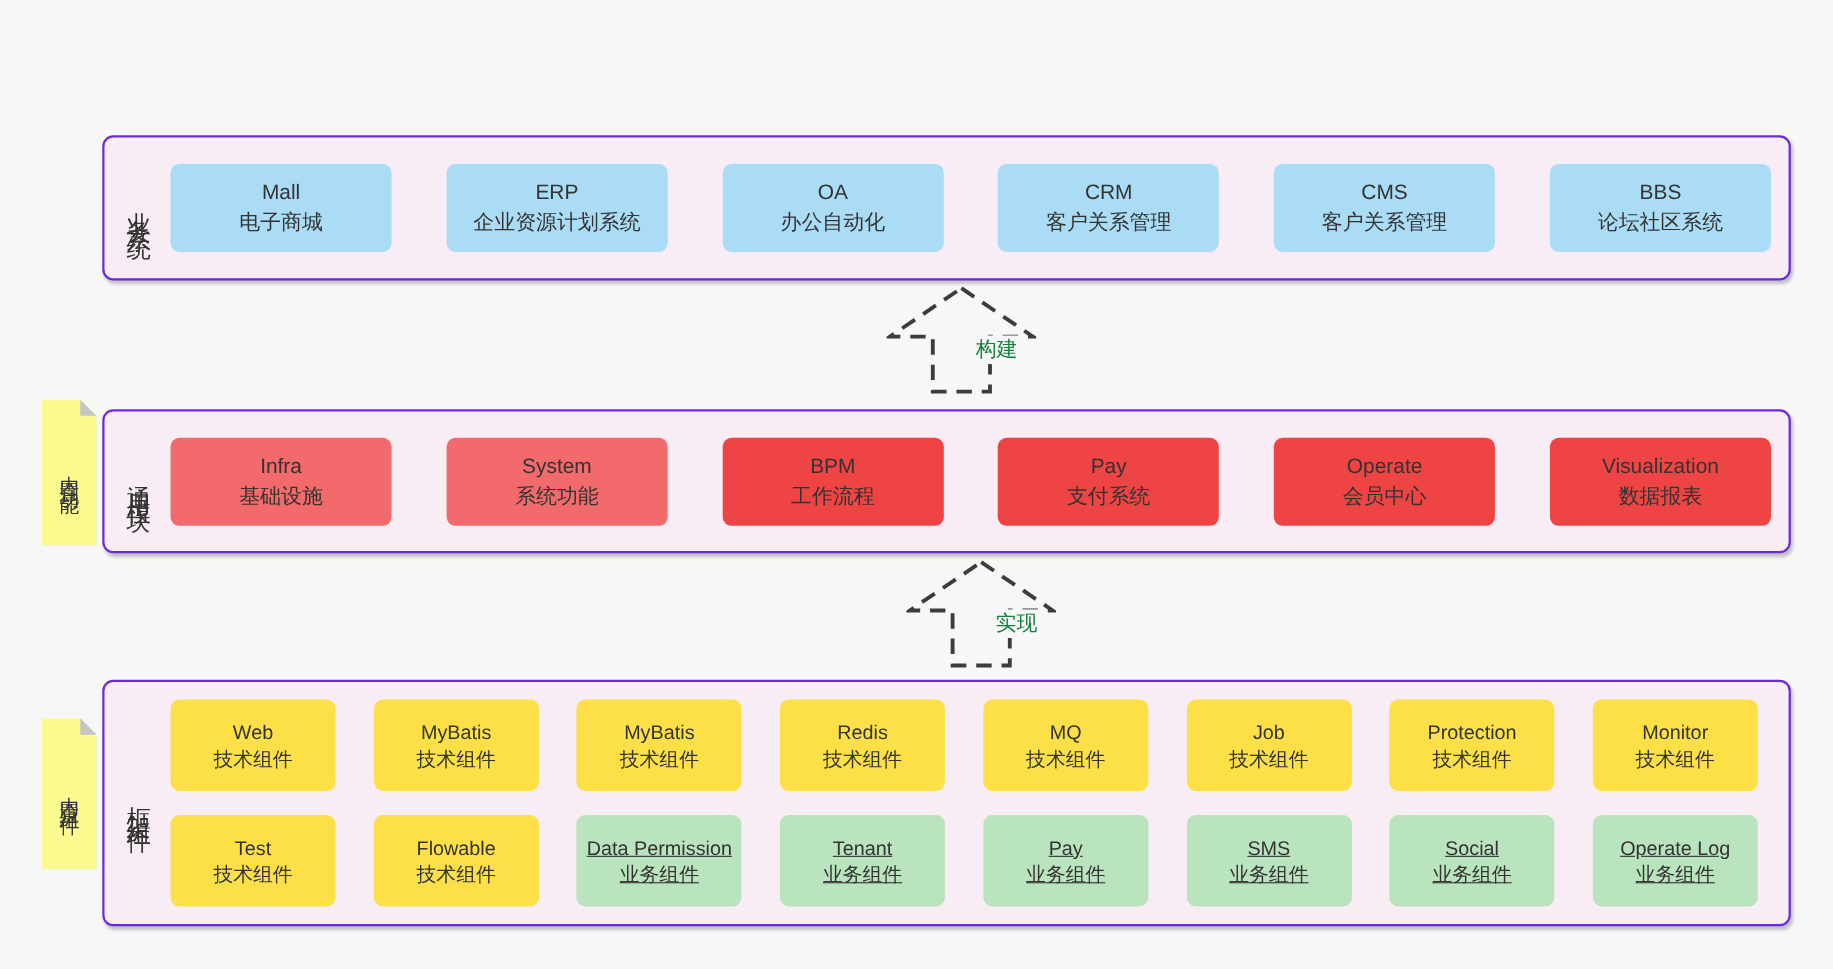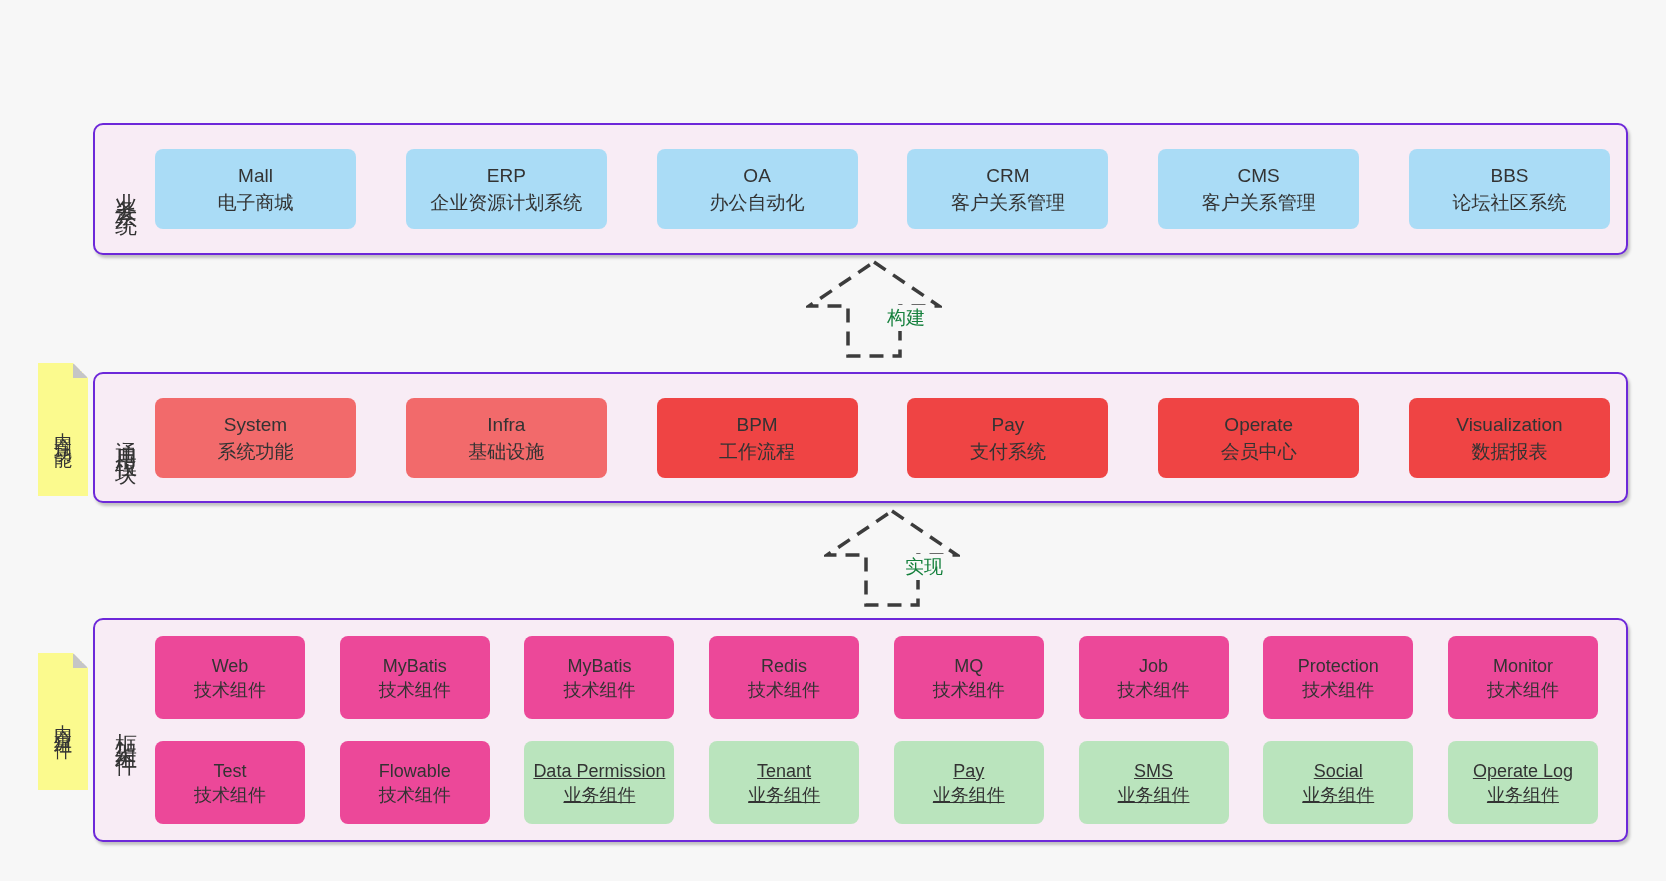--- a/index.html
+++ b/index.html
@@ -26,21 +26,21 @@
   .row { display:flex; justify-content:space-between; }
 
   
   .box { border-radius:8px; display:flex; flex-direction:column;
          align-items:center; justify-content:center; text-align:center; color:#333; }
   .box-lg { width:201px; height:80px; font-size:19px; line-height:27px; }
   .box-sm { width:150px; height:83px; font-size:18px; line-height:24px; }
   .blue   { background:#aadcf6; }
   .red    { background:#f26a6b; }
   .pink   { background:#ef4444; }
-  .dgreen { background:#ec4899; }
+  .dgreen { background:#fde047; }
   .lgreen { background:#bae4bd;text-decoration:underline; }
 
   
   .sticky { position:absolute; left:38px; width:50px; background:#fbfa8e;
             clip-path:polygon(0 0, calc(100% - 15px) 0, 100% 15px, 100% 100%, 0 100%);
             display:flex; align-items:center; justify-content:center;
             filter:drop-shadow(1px 2px 1px rgba(0,0,0,0.2)); }
   .sticky::after { content:""; position:absolute; top:0; right:0; width:15px; height:15px;
             background:linear-gradient(to bottom left, rgba(0,0,0,0) 50%, #c5c5c6 50%); }
   #sticky-common    { top:363px; height:133px; }
@@ -102,26 +102,26 @@
 
   <div class="sticky" id="sticky-common">
     <span class="vtext">内置功能</span>
   </div>
   <div class="band" id="band-common">
     <div class="band-label">
       <span class="vtext">通用模块</span>
     </div>
     <div class="band-content">
       <div class="box box-lg red">
+        <span>Infra</span>
+        <span>基础设施</span>
+      </div>
+      <div class="box box-lg red">
         <span>System</span>
         <span>系统功能</span>
-      </div>
-      <div class="box box-lg red">
-        <span>Infra</span>
-        <span>基础设施</span>
       </div>
       <div class="box box-lg pink">
         <span>BPM</span>
         <span>工作流程</span>
       </div>
       <div class="box box-lg pink">
         <span>Pay</span>
         <span>支付系统</span>
       </div>
       <div class="box box-lg pink">

